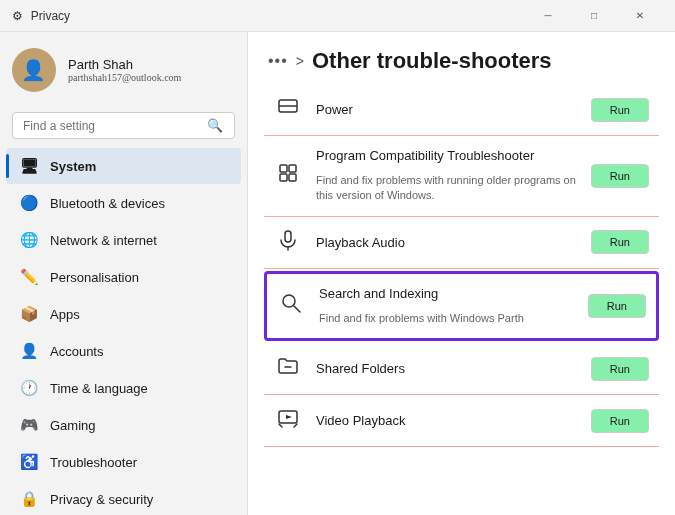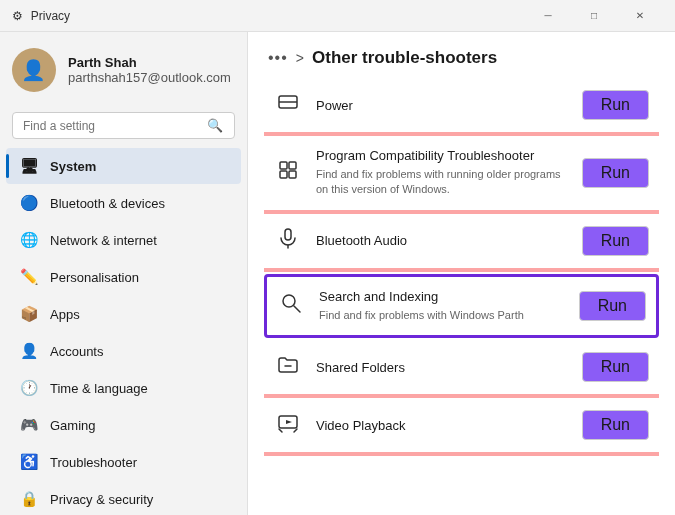--- a/index.html
+++ b/index.html
@@ -57,22 +57,22 @@
       width: 44px; height: 44px;
       border-radius: 50%;
       background: #c0a070;
       overflow: hidden;
       flex-shrink: 0;
       display: flex; align-items: center; justify-content: center;
       font-size: 20px;
       color: white;
     }
     .user-info { display: flex; flex-direction: column; }
-    .user-name { font-weight: 700; font-size: 13px; color: #1a1a1a; }
-    .user-email { font-size: 13px; color: #555; }
+    .user-name { font-weight: 400; font-size: 13px; color: #1a1a1a; }
+    .user-email { font-size: 10px; color: #555; font-family: Liberation Serif, serif; }
 
     .search-box {
       margin: 4px 12px 8px 12px;
       display: flex;
       align-items: center;
       background: white;
       border: 1px solid #ccc;
       border-radius: 4px;
       padding: 5px 10px;
       gap: 4px;
@@ -120,53 +120,53 @@
       flex-direction: column;
     }
     .main-header {
       padding: 16px 20px 10px 20px;
       display: flex;
       align-items: center;
       gap: 8px;
     }
     .breadcrumb-dots { font-size: 16px; color: #555; letter-spacing: 1px; }
     .breadcrumb-sep { color: #555; font-size: 14px; }
-    .page-title { font-size: 17px; font-weight: 700; color: #1a1a1a; }
+    .page-title { font-size: 22px; font-weight: 700; color: #1a1a1a; }
 
     .troubleshooter-list {
       padding: 0 16px 16px 16px;
       display: flex;
       flex-direction: column;
       gap: 0;
     }
     .ts-item {
       display: flex;
       align-items: center;
       padding: 12px 10px;
-      border-bottom: 4px solid #fca5a5;
+      border-bottom: 1px solid #fca5a5;
       gap: 14px;
       background: white;
     }
     .ts-item.highlighted {
       border: 3px solid #6d28d9;
       border-radius: 4px;
       margin: 2px 0;
     }
     .ts-icon {
       width: 28px; text-align: center; font-size: 18px; color: #333; flex-shrink: 0;
     }
     .ts-text { flex: 1; }
     .ts-name { font-size: 13px; font-weight: 500; color: #1a1a1a; }
-    .ts-desc { font-size: 11px; color: #666; margin-top: 4px; line-height: 1.4; }
+    .ts-desc { font-size: 11px; color: #666; margin-top: 10px; line-height: 1.4; }
     .run-btn {
       padding: 5px 18px;
-      background: #8b5cf6;
+      background: #86efac;
       border: 1px solid #ccc;
       border-radius: 4px;
-      font-size: 16px;
+      font-size: 11px;
       cursor: pointer;
       color: #1a1a1a;
       white-space: nowrap;
       flex-shrink: 0;
     }
   </style>
 </head>
 <body>
 
 <div class="titlebar">
@@ -284,21 +284,21 @@
 
       <div class="ts-item">
         <span class="ts-icon">
           <svg width="22" height="22" viewBox="0 0 22 22" fill="none">
             <rect x="8" y="2" width="6" height="11" rx="3" stroke="#333" stroke-width="1.5" fill="none"></rect>
             <path d="M4 11c0 3.866 3.134 7 7 7s7-3.134 7-7" stroke="#333" stroke-width="1.5" fill="none" stroke-linecap="round"></path>
             <line x1="11" y1="18" x2="11" y2="21" stroke="#333" stroke-width="1.5" stroke-linecap="round"></line>
           </svg>
         </span>
         <div class="ts-text">
-          <div class="ts-name">Bluetooth Audio</div>
+          <div class="ts-name">Playback Audio</div>
         </div>
         <button class="run-btn">Run</button>
       </div>
 
       <div class="ts-item highlighted">
         <span class="ts-icon">
           <svg width="22" height="22" viewBox="0 0 22 22" fill="none">
             <circle cx="9" cy="9" r="6" stroke="#333" stroke-width="1.5" fill="none"></circle>
             <line x1="14" y1="14" x2="20" y2="20" stroke="#333" stroke-width="1.5" stroke-linecap="round"></line>
           </svg>

